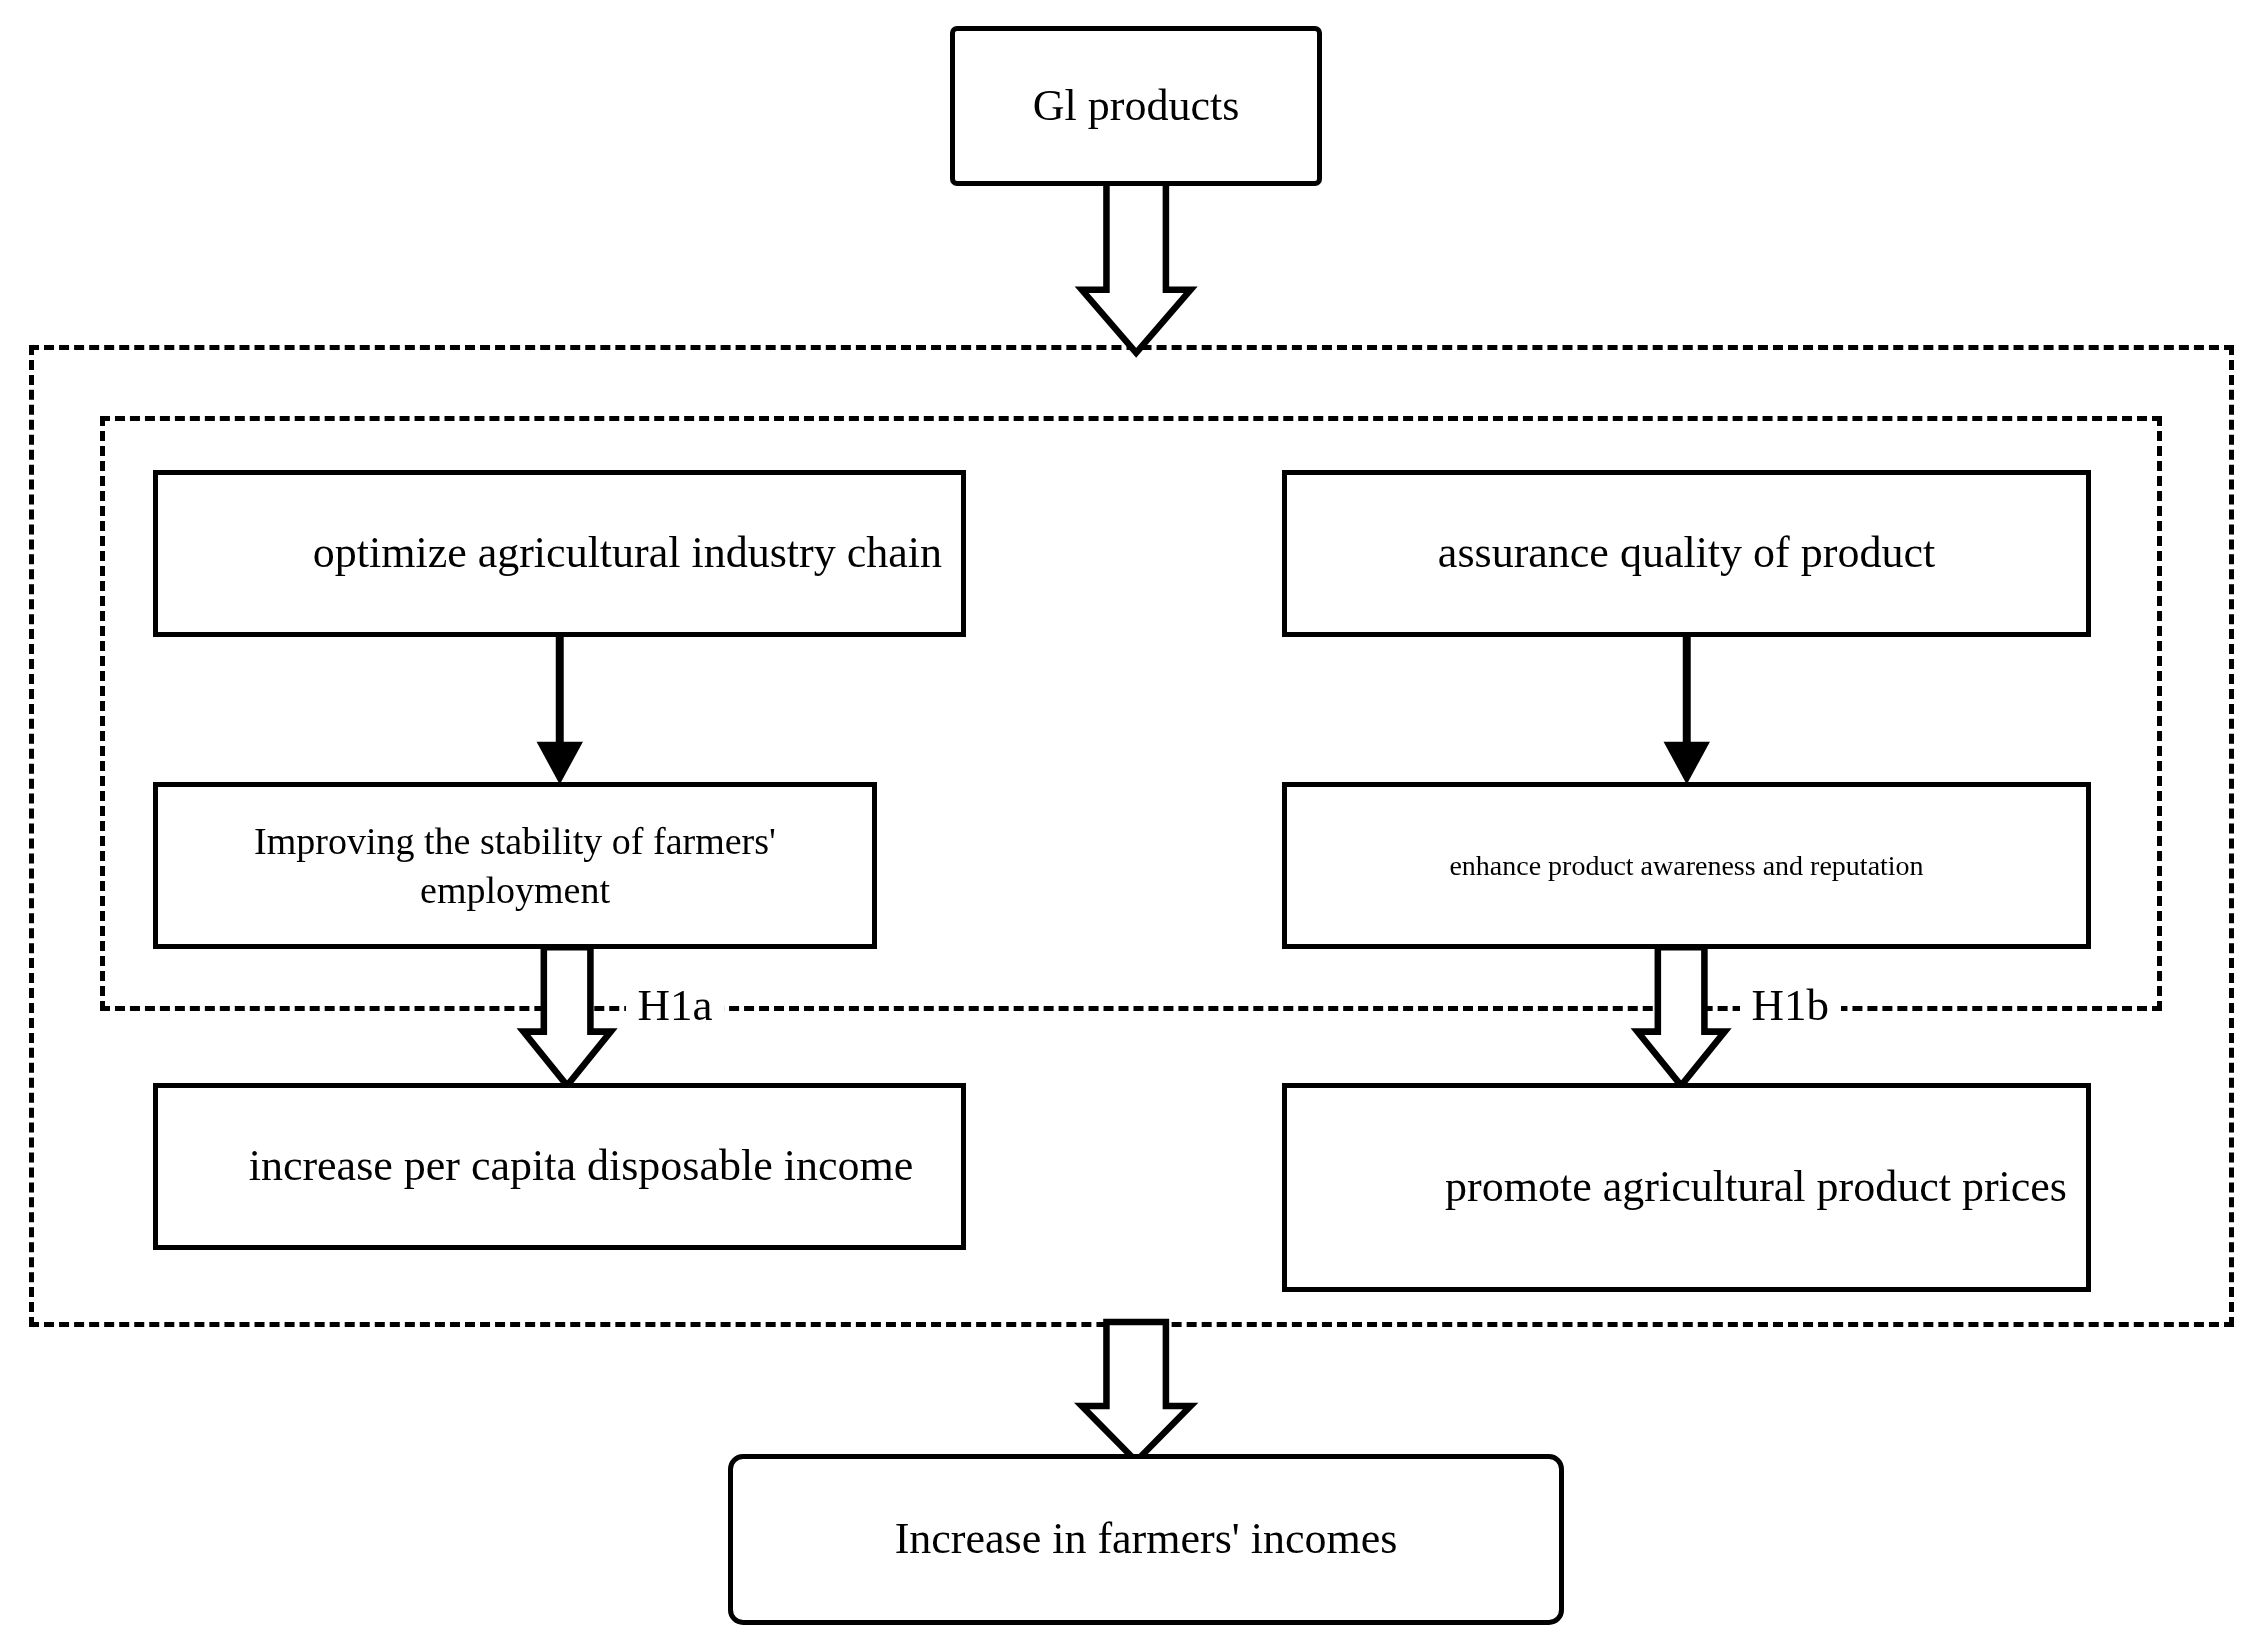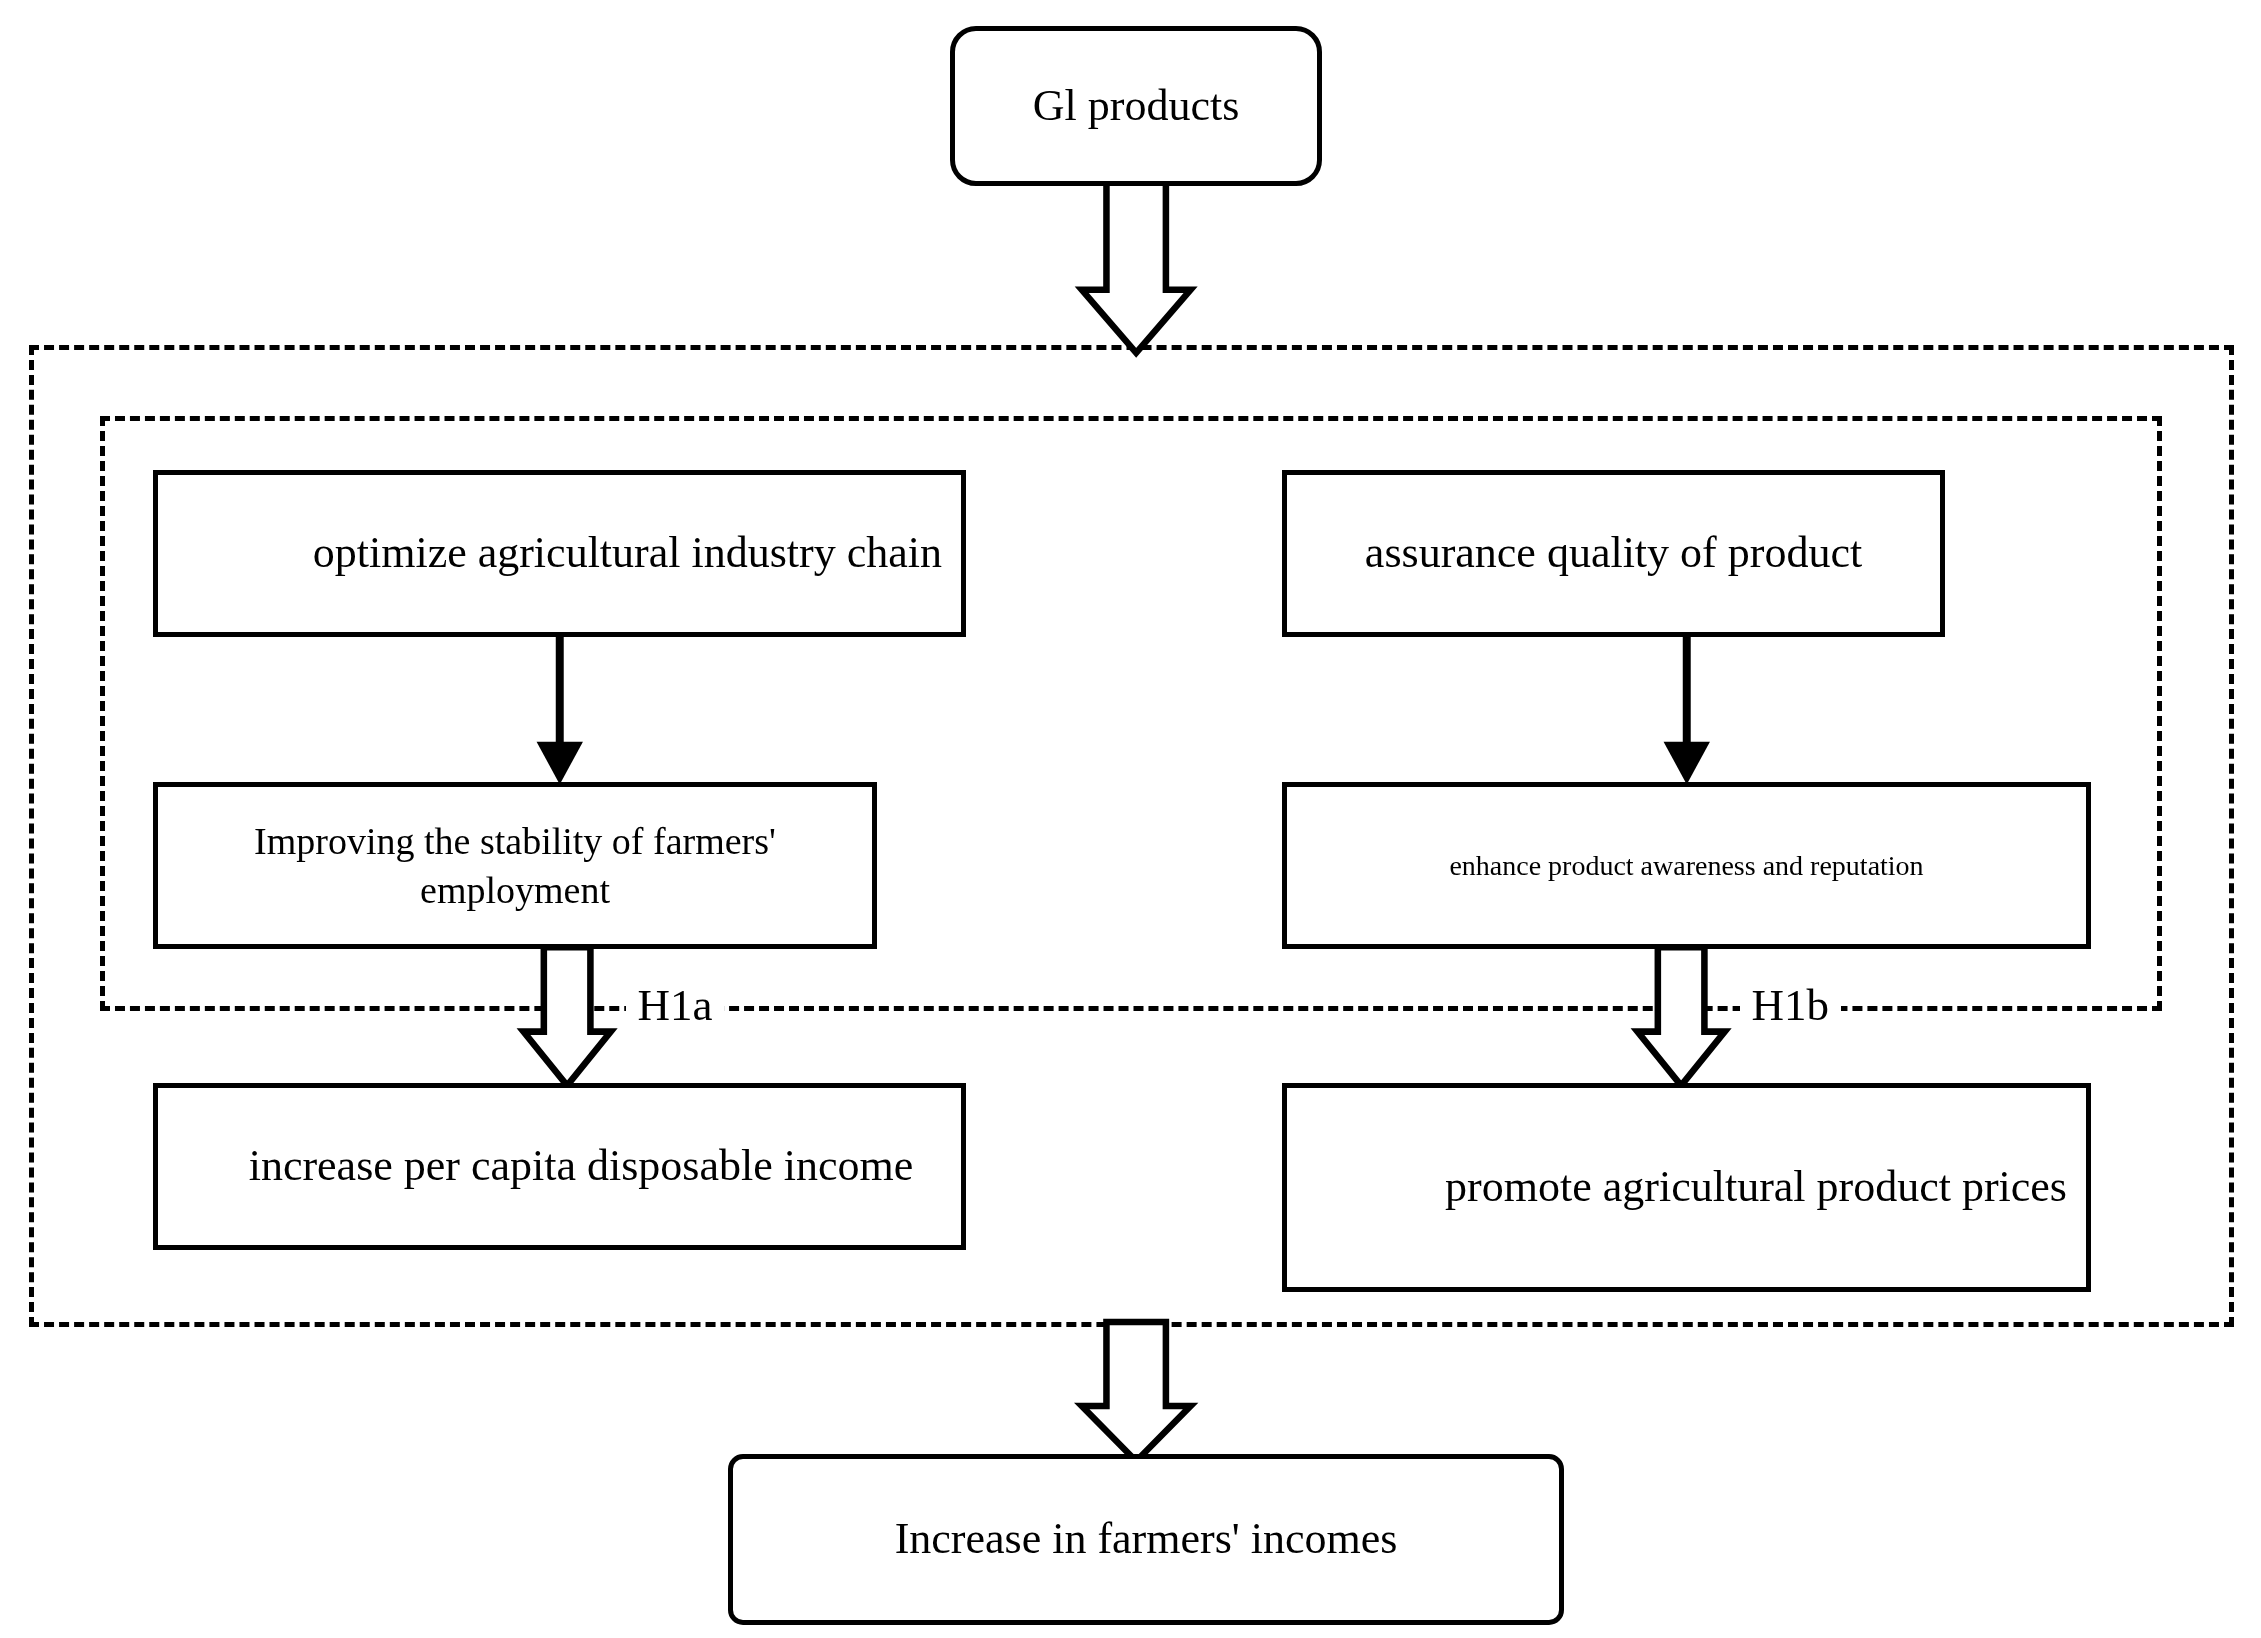--- a/index.html
+++ b/index.html
@@ -35,38 +35,38 @@
     display: block;
     padding: 0 19px;
   }
 
   
   #node-gi-products {
     left: 950px;
     top: 26px;
     width: 372px;
     height: 160px;
-    border-radius: 26px;
+    border-radius: 7px;
     border-width: 5.8px;
     font-size: 44px;
   }
 
   
   #node-optimize-chain {
     left: 153px;
     top: 470px;
     width: 813px;
     height: 167px;
     font-size: 44px;
     justify-content: flex-end;
   }
   #node-assurance-quality {
     left: 1282px;
     top: 470px;
-    width: 663px;
+    width: 809px;
     height: 167px;
     font-size: 44px;
   }
 
   
   #node-stability-employment {
     left: 153px;
     top: 782px;
     width: 724px;
     height: 167px;

